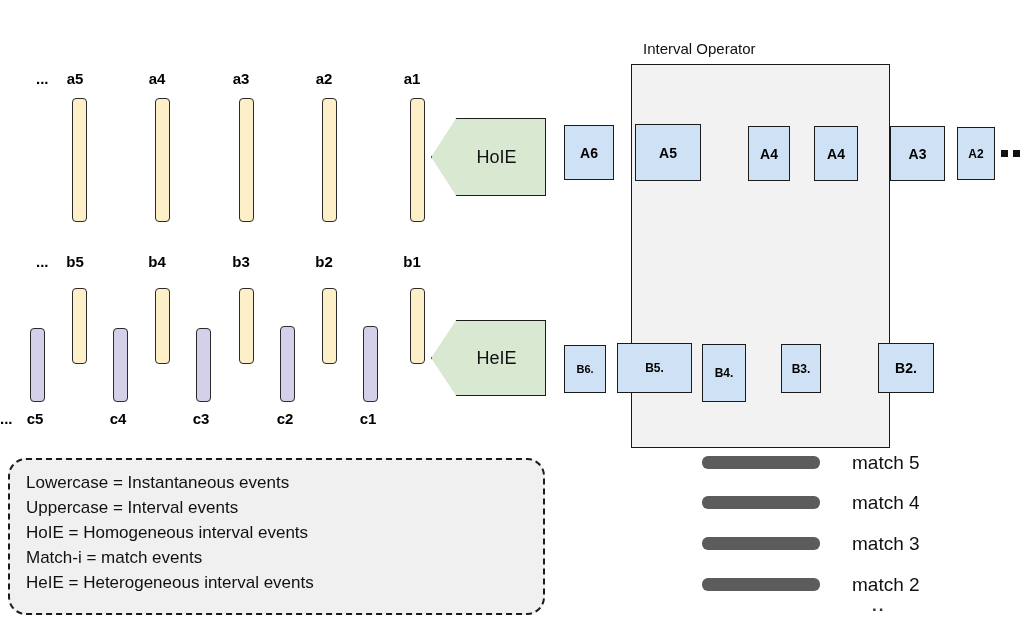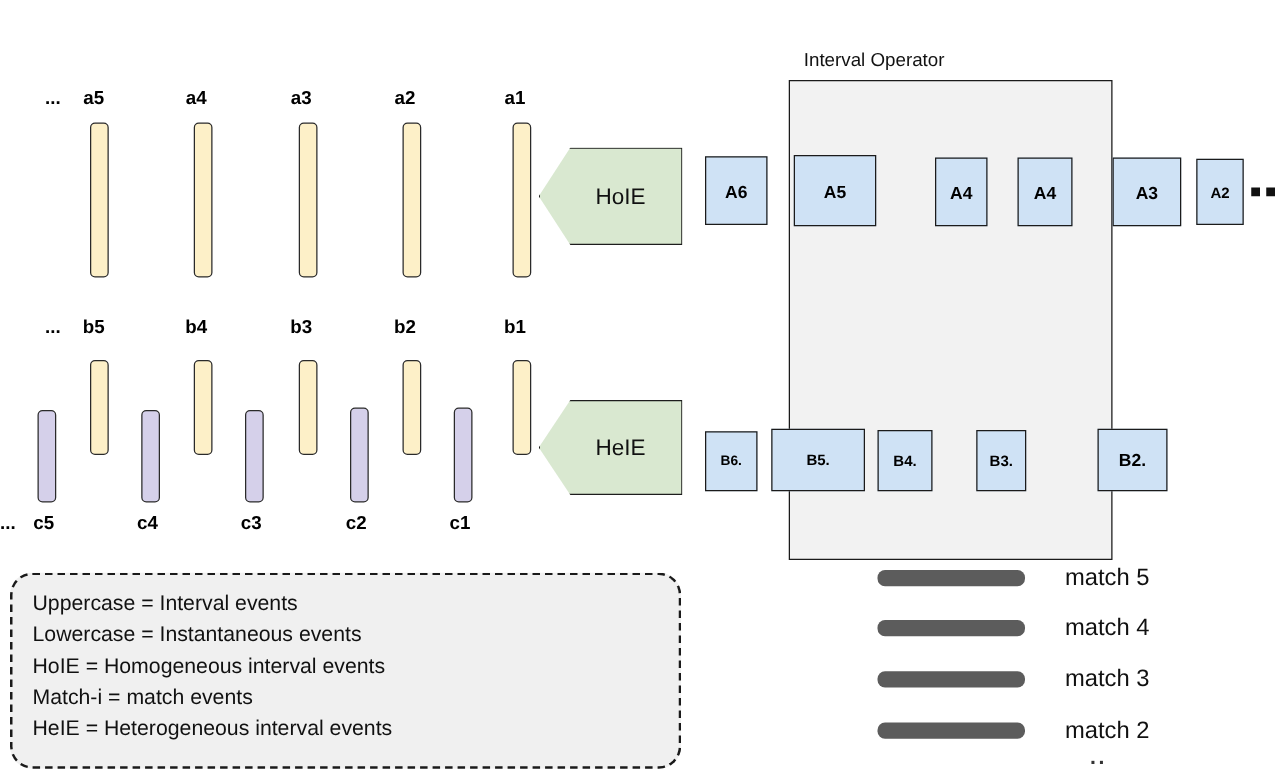--- a/index.html
+++ b/index.html
@@ -231,21 +231,21 @@
   <div class="sqdot" style="left:1013px; top:150px;"></div>
 
   <div class="ebox tiny" style="left:564px; top:345px; width:42px; height:48px;">
     <span>B6.</span>
   </div>
 
   <div class="ebox small" style="left:617px; top:343px; width:75px; height:50px;">
     <span>B5.</span>
   </div>
 
-  <div class="ebox small" style="left:702px; top:344px; width:44px; height:49px;">
+  <div class="ebox small" style="left:702px; top:344px; width:44px; height:58px;">
     <span>B4.</span>
   </div>
 
   <div class="ebox small" style="left:781px; top:344px; width:40px; height:49px;">
     <span>B3.</span>
   </div>
 
   <div class="ebox" style="left:878px; top:343px; width:56px; height:50px;">
     <span>B2.</span>
   </div>
@@ -258,20 +258,20 @@
 
   <div class="matchbar" style="left:702px; top:537px; width:118px;"></div>
   <div class="match-label" style="left:852px; top:533px;">match 3</div>
 
   <div class="matchbar" style="left:702px; top:578px; width:118px;"></div>
   <div class="match-label" style="left:852px; top:574px;">match 2</div>
 
   <div class="botdots" style="left:872px; top:596px;">..</div>
 
   <div id="legend-box" style="left:8px; top:458px; width:537px; height:157px;">
+    <div class="legend-line">Lowercase = Instantaneous events</div>
     <div class="legend-line">Uppercase = Interval events</div>
-    <div class="legend-line">Lowercase = Instantaneous events</div>
     <div class="legend-line">HoIE = Homogeneous interval events</div>
     <div class="legend-line">Match-i = match events</div>
     <div class="legend-line">HeIE = Heterogeneous interval events</div>
   </div>
 
 </div>
 
 </body></html>

